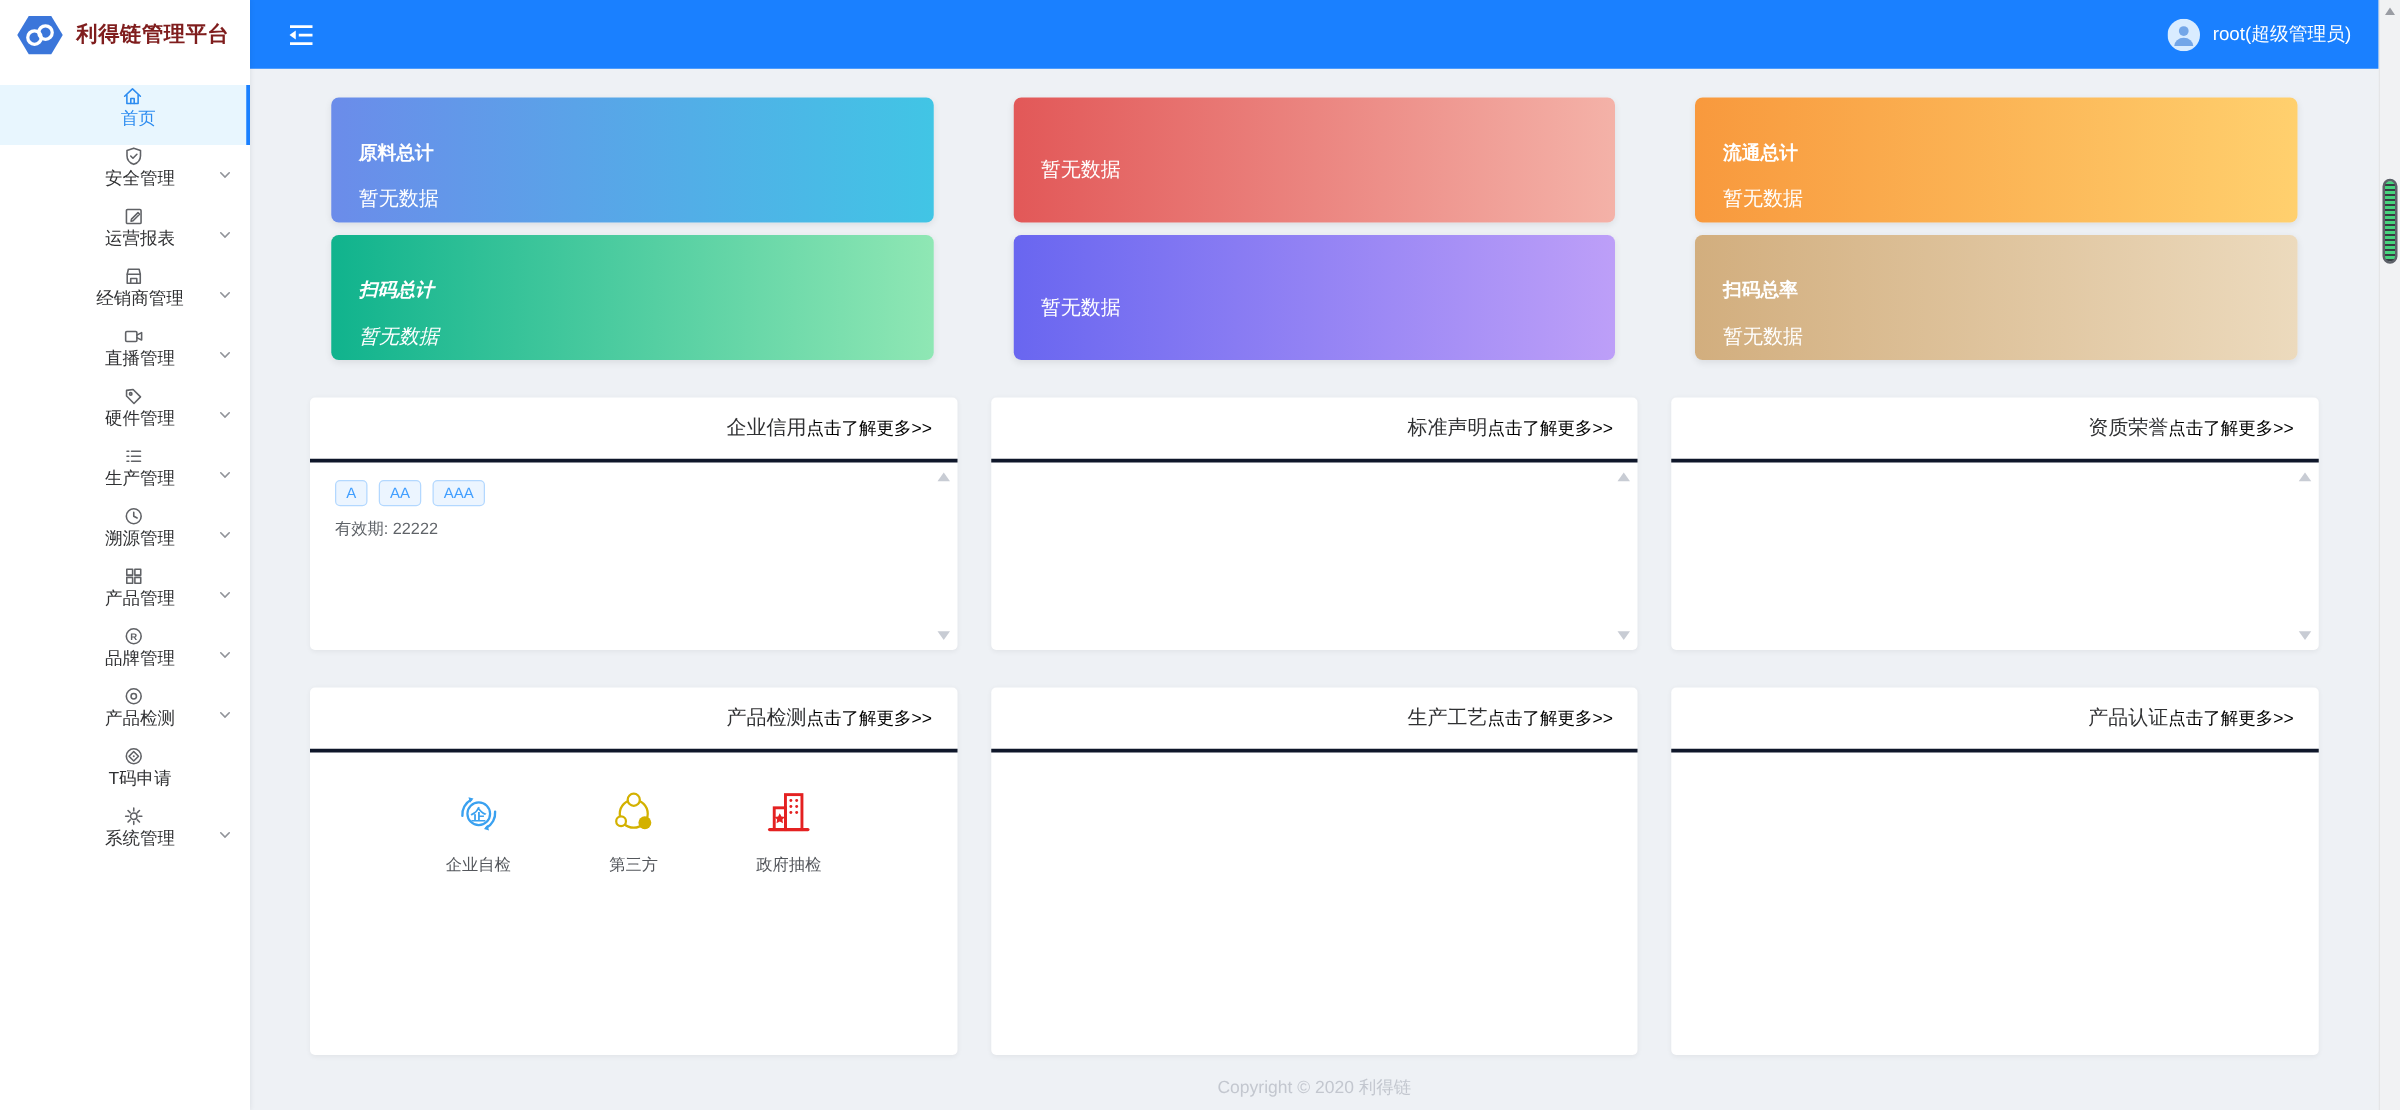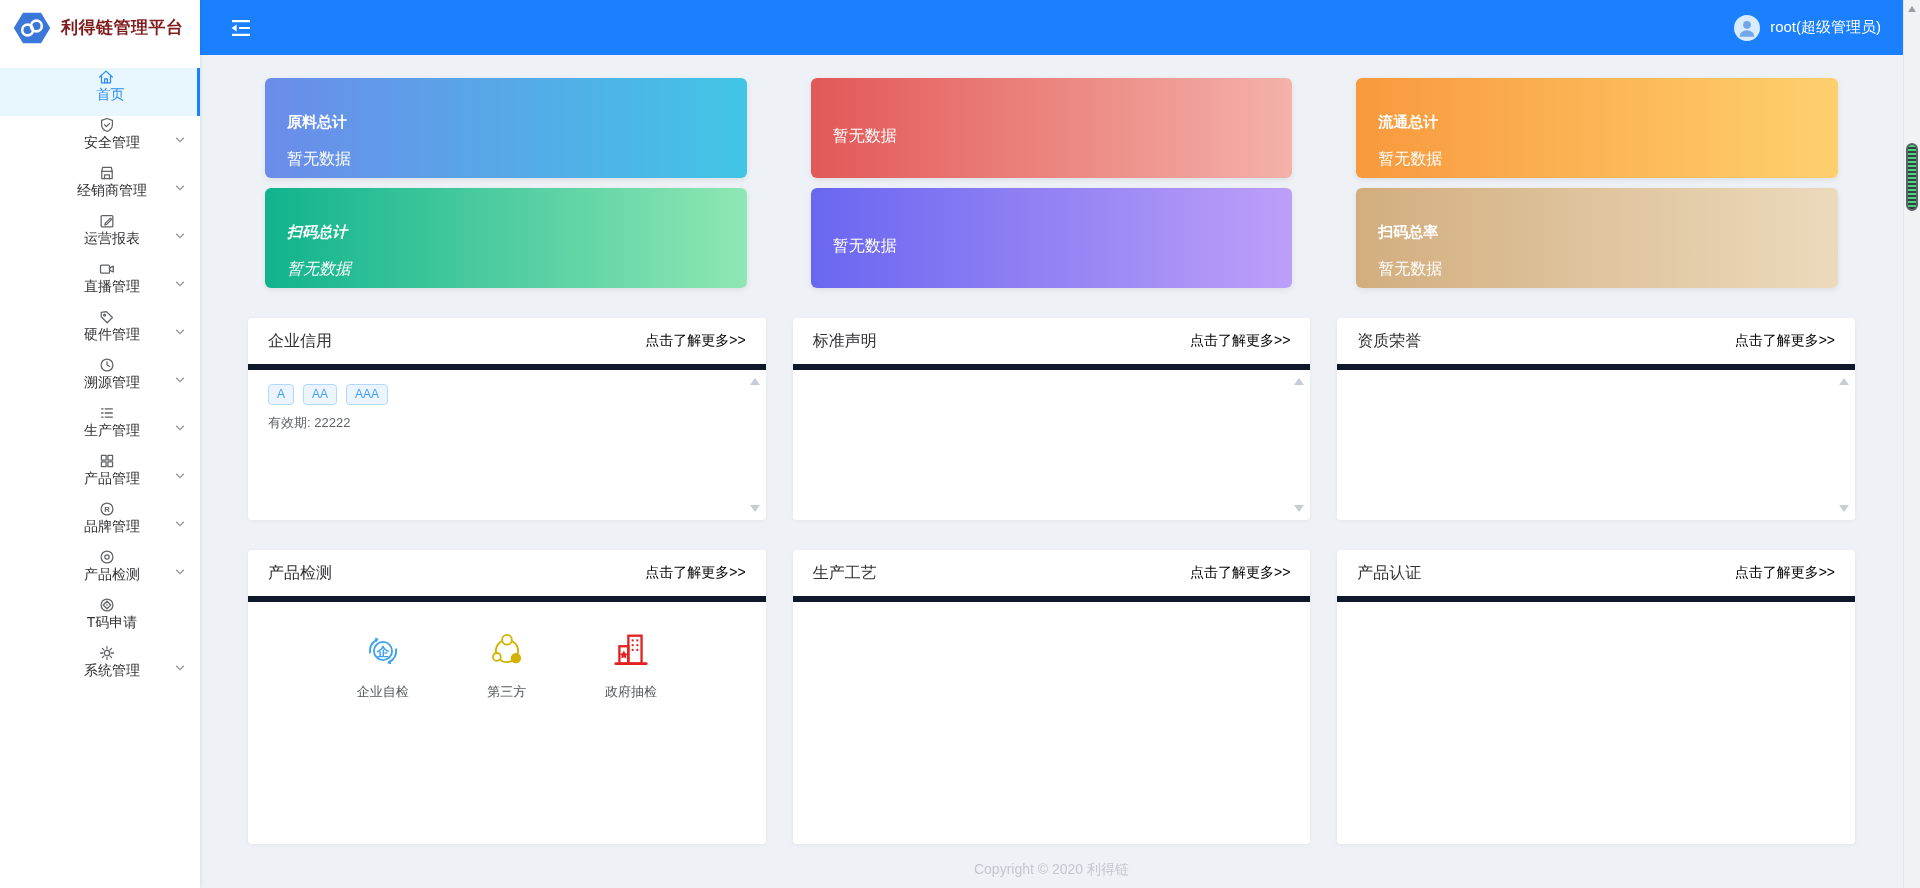--- a/index.html
+++ b/index.html
@@ -32,22 +32,22 @@
   .main { position:absolute; left:200px; top:55px; right:17px; bottom:0; overflow:hidden; }
 
   .stats-grid { margin:23px 65px 0; display:grid; grid-template-columns:repeat(3,1fr); gap:10px 64px; }
   .stat-card { height:100px; border-radius:6px; padding:31px 22px; color:#fff;
                box-shadow:0 2px 6px rgba(0,0,0,.08); }
   .stat-title { font-size:15px; font-weight:bold; margin-top:4px; }
   .stat-value { font-size:16px; margin-top:17px; }
 
   .panel-grid { margin:30px 48px 0; display:grid; grid-template-columns:repeat(3,1fr); gap:27px; }
   .panel { background:#fff; border-radius:4px; box-shadow:0 1px 4px rgba(0,0,0,.05); }
-  .panel-header { height:52px; display:flex; align-items:center; justify-content:space-between;
-                  padding:0 20px; border-bottom:6px solid #0f172a; }
+  .panel-header { height:52px; display:flex; align-items:center; justify-content:flex-end;
+                  padding:0 20px; border-bottom:3px solid #0f172a; }
   .panel-title { font-size:16px; color:#303133; }
   .panel-link { font-size:14px; color:#000000; cursor:pointer; text-decoration:none; }
   .panel-body { position:relative; }
   .mid .panel-body { height:150px; padding:14px 26px 14px 20px; }
   .bottom .panel-body { height:242px; padding-top:30px; }
 
   .scroll-arrow { position:absolute; right:6px; width:0; height:0;
                   border-left:5px solid transparent; border-right:5px solid transparent; }
   .scroll-arrow.up { top:8px; border-bottom:7px solid #c8ccd4; }
   .scroll-arrow.down { bottom:8px; border-top:7px solid #c8ccd4; }
@@ -108,45 +108,45 @@
           </svg>
         </span>
     <span class="mi-label">安全管理</span>
   <svg class="menu-chevron" viewBox="0 0 12 12">
           <polyline points="2.6,4.2 6,7.6 9.4,4.2" fill="none" stroke="currentColor" stroke-width="1.3" stroke-linecap="round"></polyline>
         </svg>
       </div>
       <div class="menu-item">
     <span class="mi-icon">
           <svg viewBox="0 0 20 20">
+            <rect x="3.5" y="4" width="13" height="12.5" rx="1" fill="none" stroke="currentColor" stroke-width="1.4" stroke-linecap="round" stroke-linejoin="round"></rect>
+            <path d="M8 12.6 L13.8 6.8 L15.2 8.2 L9.4 14 L7.6 14.4 Z" fill="none" stroke="currentColor" stroke-width="1.4" stroke-linecap="round" stroke-linejoin="round"></path>
+          </svg>
+        </span>
+    <span class="mi-label">运营报表</span>
+  <svg class="menu-chevron" viewBox="0 0 12 12">
+          <polyline points="2.6,4.2 6,7.6 9.4,4.2" fill="none" stroke="currentColor" stroke-width="1.3" stroke-linecap="round"></polyline>
+        </svg>
+      </div>
+      <div class="menu-item">
+    <span class="mi-icon">
+          <svg viewBox="0 0 20 20">
             <path d="M4.2 8.2 L5.2 3.8 H14.8 L15.8 8.2" fill="none" stroke="currentColor" stroke-width="1.4" stroke-linecap="round" stroke-linejoin="round"></path>
             <rect x="4.2" y="8.2" width="11.6" height="8" fill="none" stroke="currentColor" stroke-width="1.4" stroke-linecap="round" stroke-linejoin="round"></rect>
             <path d="M7.3 16.2 V12 h5.4 v4.2" fill="none" stroke="currentColor" stroke-width="1.4" stroke-linecap="round" stroke-linejoin="round"></path>
           </svg>
         </span>
     <span class="mi-label">经销商管理</span>
   <svg class="menu-chevron" viewBox="0 0 12 12">
           <polyline points="2.6,4.2 6,7.6 9.4,4.2" fill="none" stroke="currentColor" stroke-width="1.3" stroke-linecap="round"></polyline>
         </svg>
       </div>
       <div class="menu-item">
     <span class="mi-icon">
           <svg viewBox="0 0 20 20">
-            <rect x="3.5" y="4" width="13" height="12.5" rx="1" fill="none" stroke="currentColor" stroke-width="1.4" stroke-linecap="round" stroke-linejoin="round"></rect>
-            <path d="M8 12.6 L13.8 6.8 L15.2 8.2 L9.4 14 L7.6 14.4 Z" fill="none" stroke="currentColor" stroke-width="1.4" stroke-linecap="round" stroke-linejoin="round"></path>
-          </svg>
-        </span>
-    <span class="mi-label">运营报表</span>
-  <svg class="menu-chevron" viewBox="0 0 12 12">
-          <polyline points="2.6,4.2 6,7.6 9.4,4.2" fill="none" stroke="currentColor" stroke-width="1.3" stroke-linecap="round"></polyline>
-        </svg>
-      </div>
-      <div class="menu-item">
-    <span class="mi-icon">
-          <svg viewBox="0 0 20 20">
             <rect x="2.8" y="5.8" width="10" height="8.8" rx="1" fill="none" stroke="currentColor" stroke-width="1.4" stroke-linecap="round" stroke-linejoin="round"></rect>
             <path d="M12.8 9 L17 6.8 V13.4 L12.8 11.2" fill="none" stroke="currentColor" stroke-width="1.4" stroke-linecap="round" stroke-linejoin="round"></path>
           </svg>
         </span>
     <span class="mi-label">直播管理</span>
   <svg class="menu-chevron" viewBox="0 0 12 12">
           <polyline points="2.6,4.2 6,7.6 9.4,4.2" fill="none" stroke="currentColor" stroke-width="1.3" stroke-linecap="round"></polyline>
         </svg>
       </div>
       <div class="menu-item">
@@ -157,36 +157,36 @@
           </svg>
         </span>
     <span class="mi-label">硬件管理</span>
   <svg class="menu-chevron" viewBox="0 0 12 12">
           <polyline points="2.6,4.2 6,7.6 9.4,4.2" fill="none" stroke="currentColor" stroke-width="1.3" stroke-linecap="round"></polyline>
         </svg>
       </div>
       <div class="menu-item">
     <span class="mi-icon">
           <svg viewBox="0 0 20 20">
+            <path d="M4 5.5 h1.6 M8 5.5 h8 M4 10 h1.6 M8 10 h8 M4 14.5 h1.6 M8 14.5 h8" fill="none" stroke="currentColor" stroke-width="1.4" stroke-linecap="round" stroke-linejoin="round"></path>
+          </svg>
+        </span>
+    <span class="mi-label">生产管理</span>
+  <svg class="menu-chevron" viewBox="0 0 12 12">
+          <polyline points="2.6,4.2 6,7.6 9.4,4.2" fill="none" stroke="currentColor" stroke-width="1.3" stroke-linecap="round"></polyline>
+        </svg>
+      </div>
+      <div class="menu-item">
+    <span class="mi-icon">
+          <svg viewBox="0 0 20 20">
             <circle cx="10" cy="10" r="6.6" fill="none" stroke="currentColor" stroke-width="1.4" stroke-linecap="round" stroke-linejoin="round"></circle>
             <polyline points="10,6.4 10,10 13,11.6" fill="none" stroke="currentColor" stroke-width="1.4" stroke-linecap="round" stroke-linejoin="round"></polyline>
           </svg>
         </span>
     <span class="mi-label">溯源管理</span>
-  <svg class="menu-chevron" viewBox="0 0 12 12">
-          <polyline points="2.6,4.2 6,7.6 9.4,4.2" fill="none" stroke="currentColor" stroke-width="1.3" stroke-linecap="round"></polyline>
-        </svg>
-      </div>
-      <div class="menu-item">
-    <span class="mi-icon">
-          <svg viewBox="0 0 20 20">
-            <path d="M4 5.5 h1.6 M8 5.5 h8 M4 10 h1.6 M8 10 h8 M4 14.5 h1.6 M8 14.5 h8" fill="none" stroke="currentColor" stroke-width="1.4" stroke-linecap="round" stroke-linejoin="round"></path>
-          </svg>
-        </span>
-    <span class="mi-label">生产管理</span>
   <svg class="menu-chevron" viewBox="0 0 12 12">
           <polyline points="2.6,4.2 6,7.6 9.4,4.2" fill="none" stroke="currentColor" stroke-width="1.3" stroke-linecap="round"></polyline>
         </svg>
       </div>
       <div class="menu-item">
     <span class="mi-icon">
           <svg viewBox="0 0 20 20">
             <rect x="3.8" y="3.8" width="5.2" height="5.2" fill="none" stroke="currentColor" stroke-width="1.4" stroke-linecap="round" stroke-linejoin="round"></rect>
             <rect x="11" y="3.8" width="5.2" height="5.2" fill="none" stroke="currentColor" stroke-width="1.4" stroke-linecap="round" stroke-linejoin="round"></rect>
             <rect x="3.8" y="11" width="5.2" height="5.2" fill="none" stroke="currentColor" stroke-width="1.4" stroke-linecap="round" stroke-linejoin="round"></rect>

